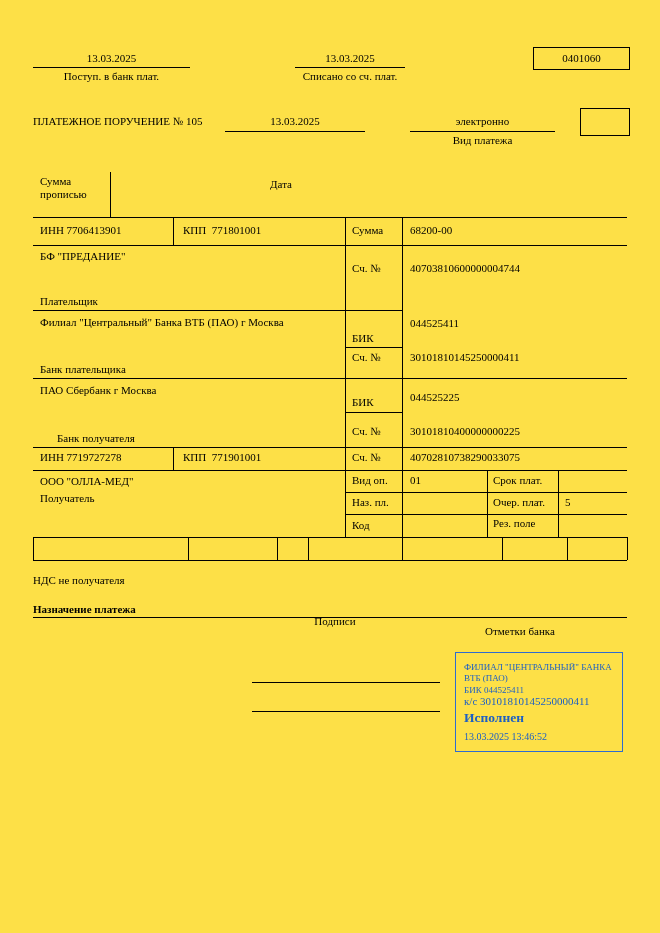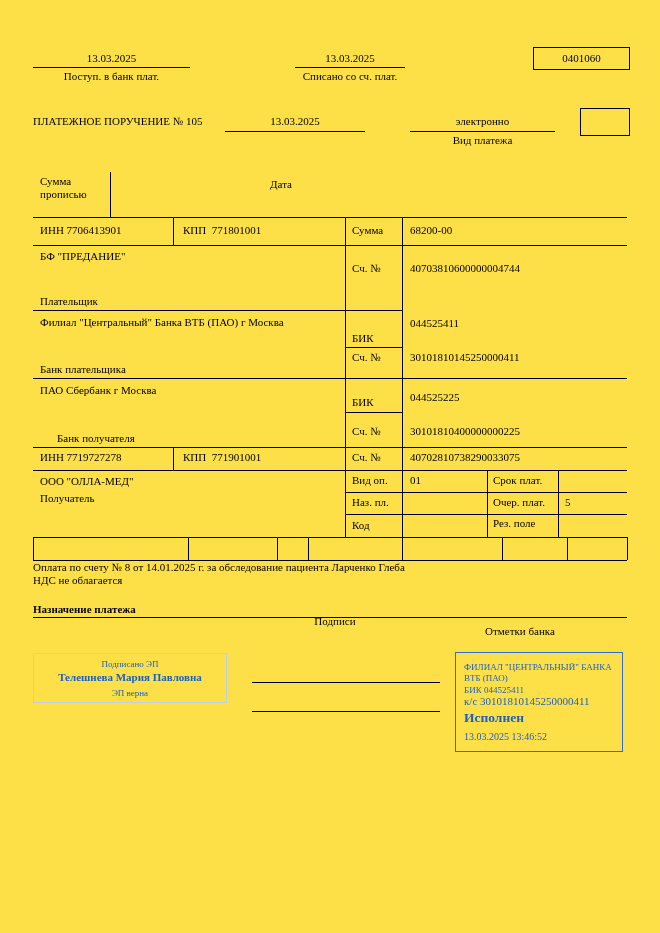--- a/index.html
+++ b/index.html
@@ -122,33 +122,27 @@
   <div class="hl" style="left:33px;top:560px;width:594px;"></div>
   <div class="vl" style="left:33px;top:537px;height:23px;"></div>
   <div class="vl" style="left:188px;top:537px;height:23px;"></div>
   <div class="vl" style="left:277px;top:537px;height:23px;"></div>
   <div class="vl" style="left:308px;top:537px;height:23px;"></div>
   <div class="vl" style="left:402px;top:537px;height:23px;"></div>
   <div class="vl" style="left:502px;top:537px;height:23px;"></div>
   <div class="vl" style="left:567px;top:537px;height:23px;"></div>
   <div class="vl" style="left:627px;top:537px;height:23px;"></div>
 
-  <div class="t" style="left:33px;top:561px;">Оплата по счету № 8 от 14.01.2025 г. за обследование пациента Ларченко Глеба</div>
-  <div class="t" style="left:33px;top:574px;">НДС не облагается</div>
+  <div class="t" style="left:33px;top:574px;">НДС не получателя</div>
   <div class="t" style="left:33px;top:603px;font-weight:bold;">Назначение платежа</div>
   <div class="hl" style="left:33px;top:617px;width:594px;"></div>
 
   <div class="t c" style="left:270px;top:615px;width:130px;font-family:Liberation Serif, serif;">Подписи</div>
   <div class="t c" style="left:455px;top:625px;width:130px;">Отметки банка</div>
 
-  <div class="ep-box">
-    <div class="t sm c blue" style="left:0;top:5px;width:192px;">Подписано ЭП</div>
-    <div class="t c blue bold" style="left:0;top:17px;width:192px;">Телешнева Мария Павловна</div>
-    <div class="t sm c blue" style="left:0;top:34px;width:192px;">ЭП верна</div>
-  </div>
 
   <div class="hl" style="left:252px;top:682px;width:188px;"></div>
   <div class="hl" style="left:252px;top:711px;width:188px;"></div>
 
   <div class="stamp-box">
     <div class="t sm blue" style="left:8px;top:9px;">ФИЛИАЛ "ЦЕНТРАЛЬНЫЙ" БАНКА</div>
     <div class="t sm blue" style="left:8px;top:20px;">ВТБ (ПАО)</div>
     <div class="t sm blue" style="left:8px;top:32px;">БИК 044525411</div>
     <div class="t blue" style="left:8px;top:43px;font-size:11px;line-height:11px;">к/с 30101810145250000411</div>
     <div class="t blue bold" style="left:8px;top:57px;font-size:13.5px;line-height:16px;">Исполнен</div>

